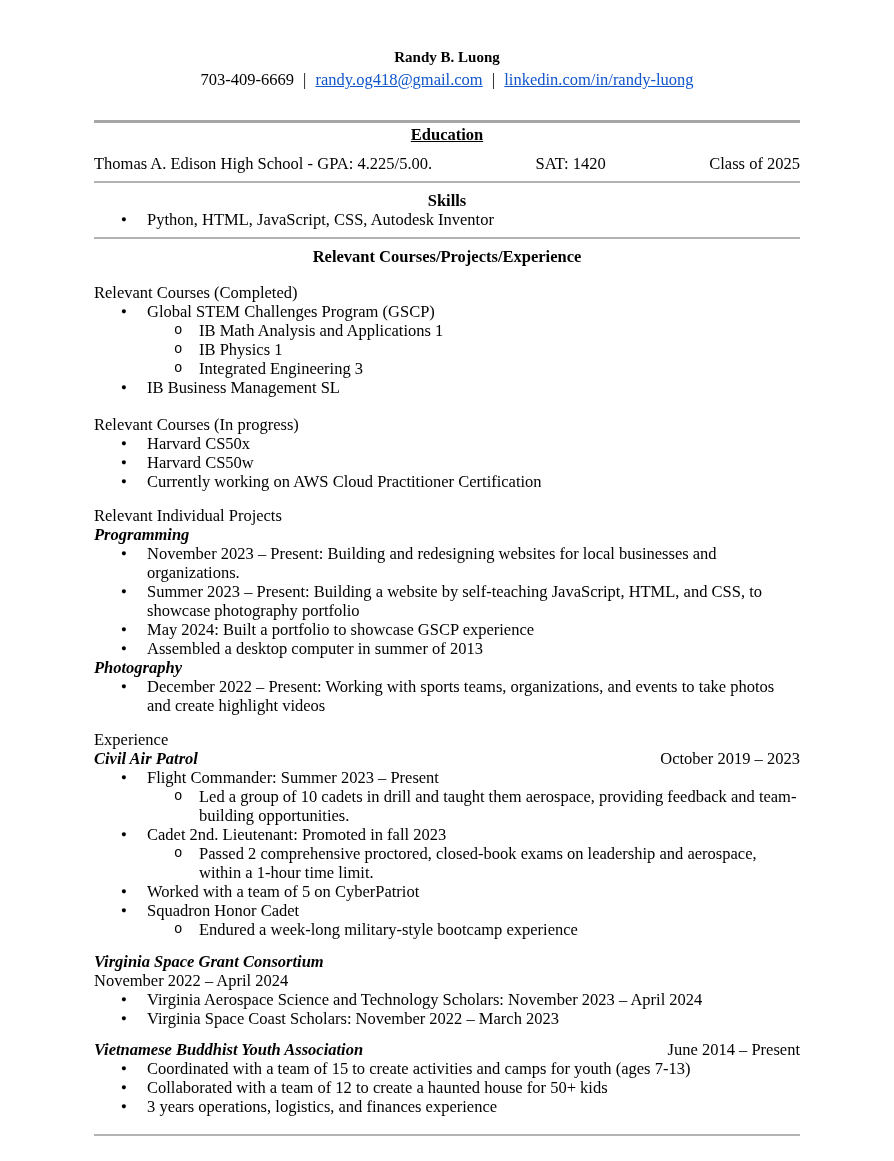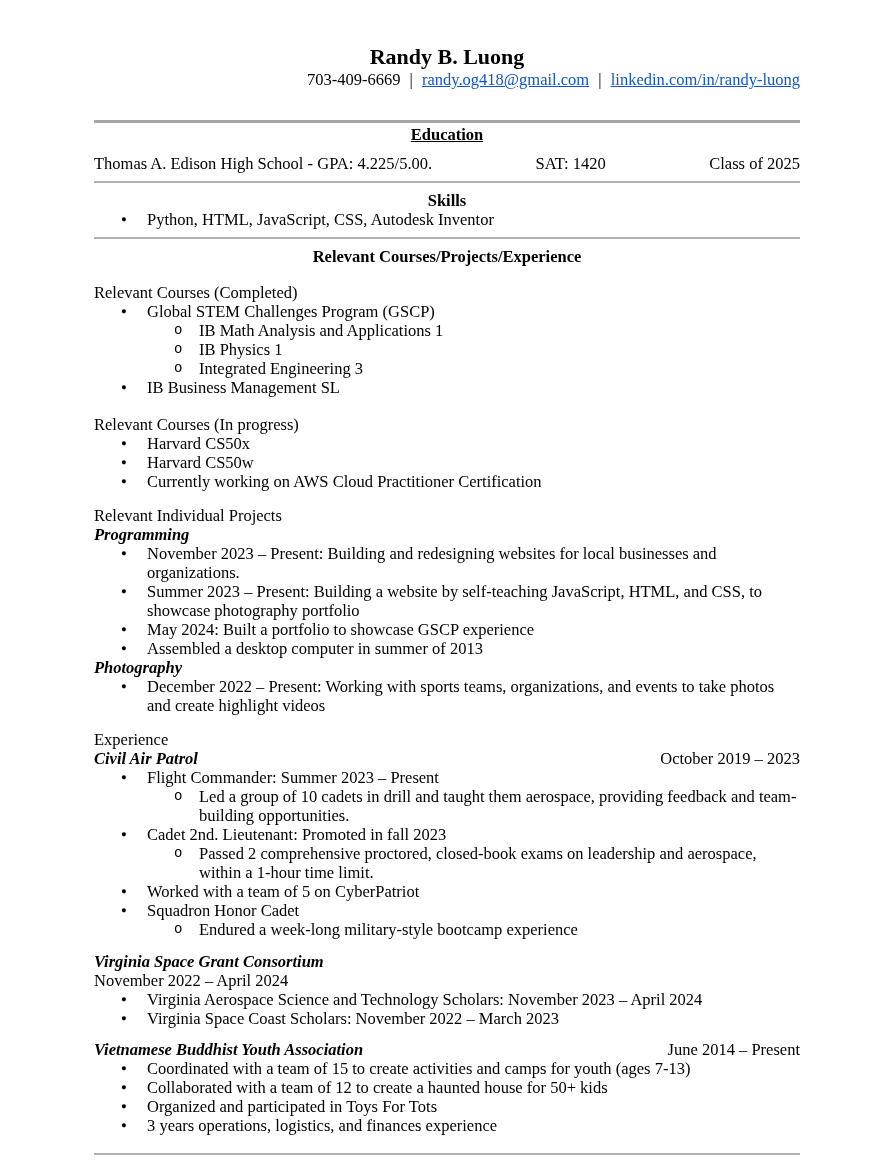--- a/index.html
+++ b/index.html
@@ -8,22 +8,22 @@
     width:894px; height:1161px;
     box-sizing:border-box;
     padding:46px 94px 0 94px;
     background:#fff;
     font-family:"Liberation Serif", serif;
     font-size:16.5px;
     line-height:19px;
     color:#000;
     overflow:hidden;
   }
-  .name { text-align:center; font-weight:bold; font-size:22px; line-height:22px; }
-  .contact { text-align:right; line-height:19px; margin-top:2px; }
+  .name { text-align:center; font-weight:bold; font-size:15px; line-height:22px; }
+  .contact { text-align:center; line-height:19px; margin-top:2px; }
   .contact .bar { margin:0 5px; color:#000; }
   a.link { color:#1155cc; text-decoration:underline; cursor:pointer; }
 
   hr.rule { border:none; border-top:3px solid #a6a6a6; margin:31px 0 0 0; }
   hr.rule.thin { border-top:2px solid #b3b3b3; }
   hr.rule.r2 { margin-top:8px; }
   hr.rule.r3 { margin-top:8px; }
   hr.rule.bottom { margin-top:18px; }
 
   .h-center { font-weight:bold; text-align:center; }
@@ -134,19 +134,18 @@
     </div>
     <div class="li1"><span>Virginia Aerospace Science and Technology Scholars: </span><span class="bold">November 2023 – April 2024</span></div>
     <div class="li1"><span>Virginia Space Coast Scholars: </span><span class="bold">November 2022 – March 2023</span></div>
 
     <div class="org-row vbya">
       <span class="bi">Vietnamese Buddhist Youth Association</span>
       <span class="bold">June 2014 – Present</span>
     </div>
     <div class="li1">Coordinated with a team of 15 to create activities and camps for youth (ages 7-13)</div>
     <div class="li1">Collaborated with a team of 12 to create a haunted house for 50+ kids</div>
-    <div class="li1">Organized and participated in Toys For Tots</div>
     <div class="li1">3 years operations, logistics, and finances experience</div>
   </div>
 
   <hr class="rule thin bottom">
 
 </div>
 
 </body></html>

